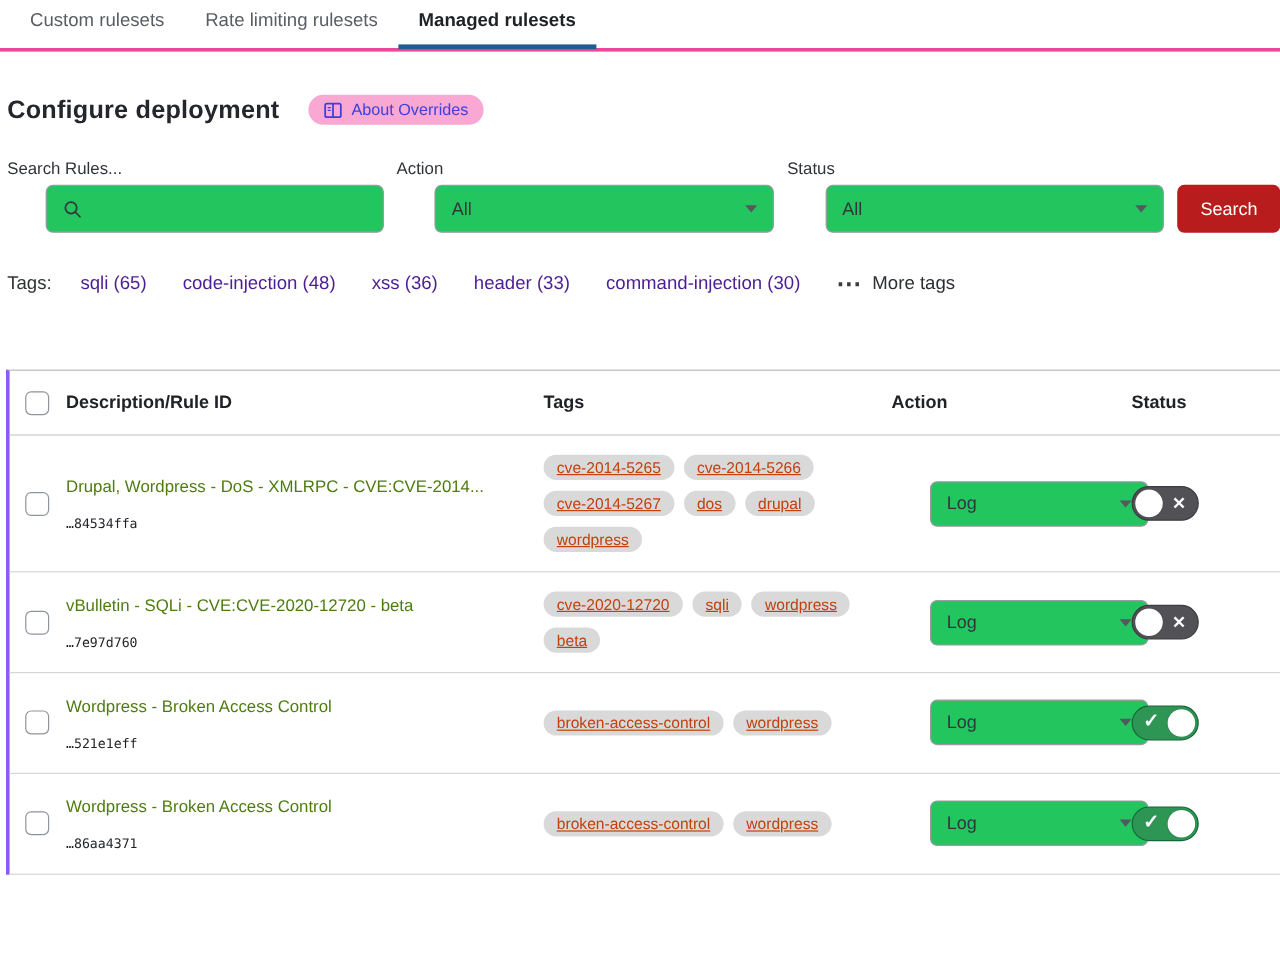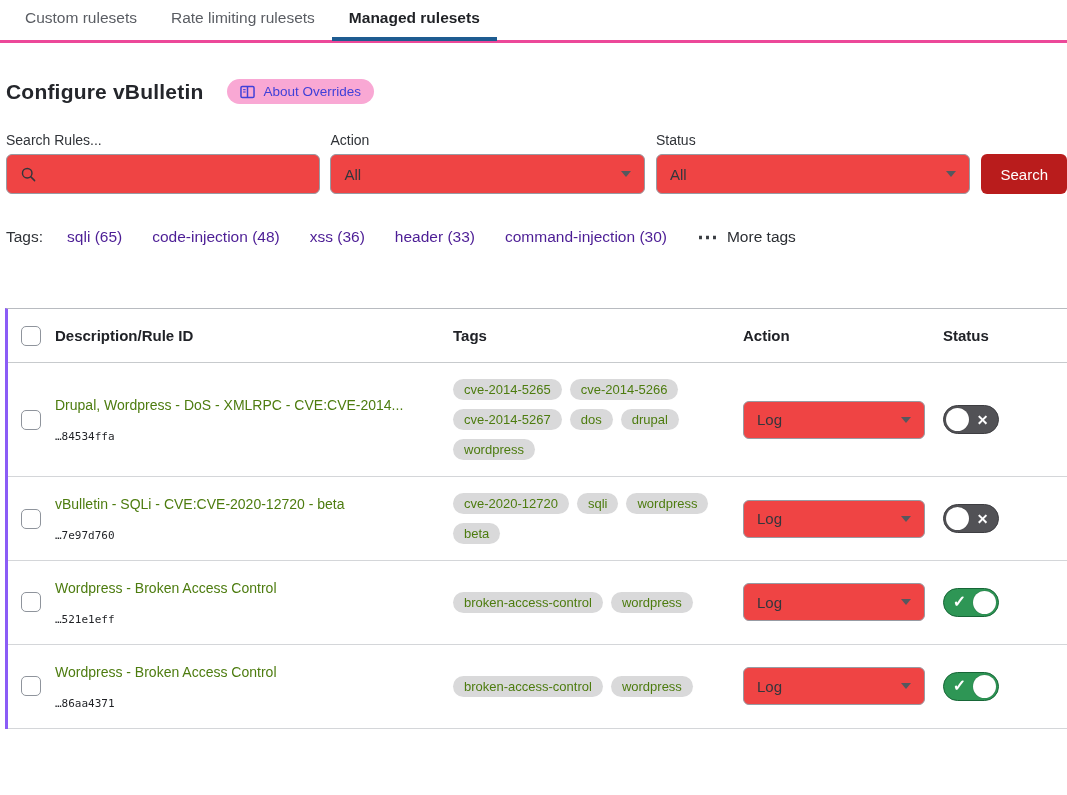--- a/index.html
+++ b/index.html
@@ -23,22 +23,22 @@
   h1.title { margin:0; font-size:21px; font-weight:bold; color:#24262b; letter-spacing:.2px; }
   .about-pill { display:inline-flex; align-items:center; gap:8px; background:#f9a8d4; color:#4040d9;
     border-radius:14px; padding:5px 13px; font-size:13.5px; cursor:pointer; text-decoration:none; }
   .about-pill svg { display:block; }
 
   
   .filters { display:flex; margin-top:28px; align-items:flex-end; }
   .field { display:flex; flex-direction:column; }
   .field label { font-size:14px; color:#303338; margin-bottom:6px; }
   .inputbox, .selectbox {
-    height:40px; border:1px solid #979ba3; border-radius:6px; background:#ef4444;
-    display:flex; align-items:center; padding:16px 13px; font-size:15px; color:#33363c;
+    height:40px; border:1px solid #979ba3; border-radius:6px; background:#22c55e;
+    display:flex; align-items:center; padding:16px 13px; font-size:15px; color:#33363c;margin-left:32px;
   }
   .search-field { width:315px; }
   .inputbox { gap:8px; }
   .inputbox input { border:none; outline:none; flex:1; font:inherit; color:inherit; min-width:0; background:transparent; }
   .action-field { width:315px; margin-left:10px; }
   .status-field { width:315px; margin-left:11px; }
   .selectbox { justify-content:space-between; cursor:pointer; }
   .arrow { width:0; height:0; border-left:5px solid transparent; border-right:5px solid transparent; border-top:6px solid #55585e; }
   .search-btn { margin-left:11px; height:40px; padding:0 19px; background:#b91c1c; color:#fff;
     border:none; border-radius:6px; font-size:15px; font-family:inherit; cursor:pointer; }
@@ -54,21 +54,21 @@
   .rules-table { margin-top:62px; margin-left:-1px; border-top:1px solid #b8bbc0; border-left:3px solid #8b5cf6; }
   .t-row { display:grid; grid-template-columns:36px 398px 290px 200px 1fr; align-items:center;
     padding-left:11px; border-bottom:1px solid #d4d6d9; }
   .t-head { height:54px; font-weight:bold; color:#202227; font-size:15px; border-bottom:1px solid #c7cacd; }
   .checkbox { width:20px; height:20px; border:1.6px solid #8f949c; border-radius:5px; background:#fff; cursor:pointer; }
   .t-row .checkbox { margin-left:2px; }
   .desc-cell { padding:18px 24px 18px 0; }
   .desc-title { color:#4d7c0f; font-size:14px; line-height:1.35; }
   .rule-id { margin-top:15px; font-family:"DejaVu Sans Mono", monospace; font-size:11px; color:#1f2125; }
   .tags-cell { display:flex; flex-wrap:wrap; gap:9px 8px; max-width:262px; padding:16px 0; }
-  .pill { background:#d9d9da; color:#4d7c0f; font-size:13px; padding:3px 11px; border-radius:12px; white-space:nowrap; }
+  .pill { background:#d9d9da; color:#c2410c; font-size:13px; padding:3px 11px; border-radius:12px; white-space:nowrap;text-decoration:underline; }
   .row-select { width:182px; height:38px; }
 
   
   .toggle { width:56px; height:29px; border-radius:15px; display:inline-flex; align-items:center; padding:2px; cursor:pointer; }
   .toggle .knob { width:23px; height:23px; border-radius:50%; background:#fff; flex:0 0 auto; box-shadow:0 0 1px rgba(0,0,0,.4); }
   .toggle .glyph { flex:1; text-align:center; color:#fff; font-size:14px; font-weight:bold; line-height:1; }
   .toggle.off { background:#525256; border:1.5px solid #3d3d41; flex-direction:row; }
   .toggle.on  { background:#2e9655; border:1.5px solid #176637; flex-direction:row-reverse; }
   .toggle.off .glyph::before { content:"\2715"; }
   .toggle.on  .glyph::before { content:"\2713"; font-size:16px; }
@@ -78,21 +78,21 @@
 
 <div class="tabbar">
   <div class="tab">Custom rulesets</div>
   <div class="tab">Rate limiting rulesets</div>
   <div class="tab active">Managed rulesets</div>
 </div>
 
 <div class="page">
 
   <div class="heading-row">
-    <h1 class="title">Configure vBulletin</h1>
+    <h1 class="title">Configure deployment</h1>
     <a class="about-pill">
       <svg width="15" height="14" viewBox="0 0 16 15">
         <rect x="1" y="1.5" width="14" height="12" rx="1.5" fill="none" stroke="#4040d9" stroke-width="1.6"></rect>
         <line x1="8" y1="1.5" x2="8" y2="13.5" stroke="#4040d9" stroke-width="1.6"></line>
         <line x1="3.3" y1="5" x2="6" y2="5" stroke="#4040d9" stroke-width="1.2"></line>
         <line x1="3.3" y1="7.5" x2="6" y2="7.5" stroke="#4040d9" stroke-width="1.2"></line>
       </svg>
       <span>About Overrides</span>
     </a>
   </div>

